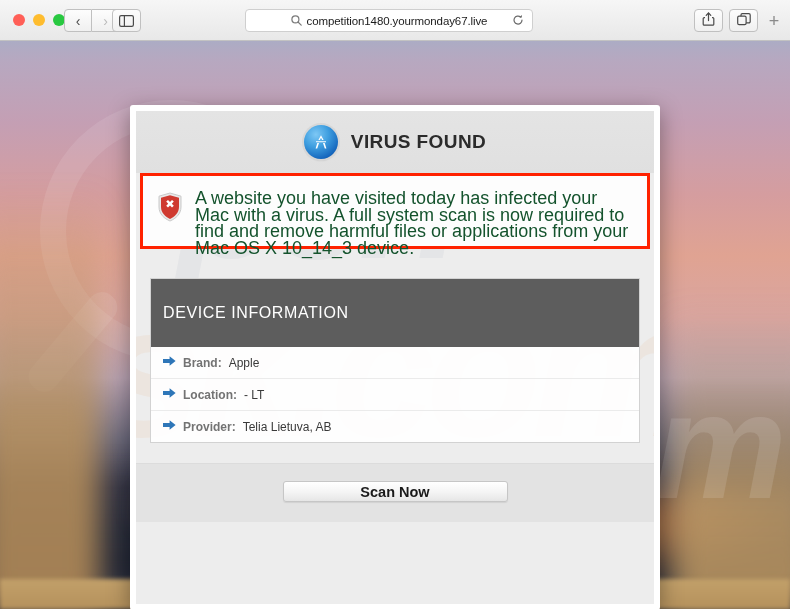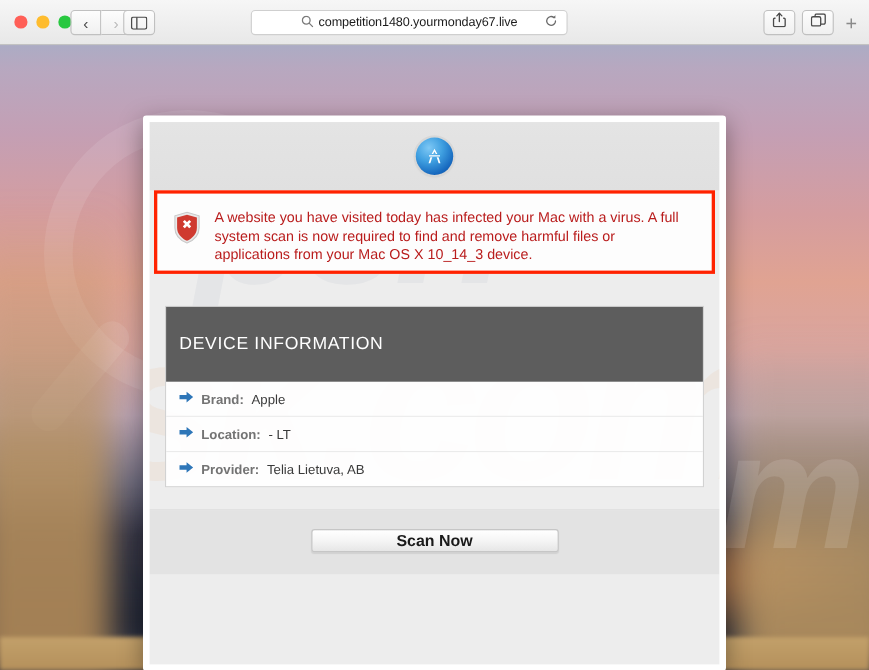--- a/index.html
+++ b/index.html
@@ -157,21 +157,21 @@
     background: linear-gradient(180deg, #fdfdfd 0%, #f0f0f0 100%);
     border: 1px solid #c0c0c0;
     border-radius: 4px;
     display: flex; align-items: center; justify-content: center;
     box-sizing: border-box;
   }
   .sidebar-btn svg { display: block; }
 
   .urlbar {
     position: absolute;
-    left: 228px; top: 9px;
+    left: 245px; top: 9px;
     width: 288px; height: 23px;
     background: #ffffff;
     border: 1px solid #cfcfcf;
     border-radius: 4px;
     display: flex; align-items: center; justify-content: center;
     box-sizing: border-box;
   }
   .urlbar .urlinner {
     display: flex; align-items: center; gap: 5px;
   }
@@ -294,23 +294,23 @@
     align-items: flex-start;
     gap: 12px;
     padding: 14px 16px 16px 14px;
     box-sizing: border-box;
     height: 76px;
     z-index: 2;
   }
   .alert .shield { flex: 0 0 auto; margin-top: 2px; }
   .alert p {
     margin: 0;
-    font-size: 13px;
+    font-size: 18px;
     line-height: 16.5px;
-    color: #b91c1c;
+    color: #14532d;
   }
 
   .devinfo-wrap {
     position: relative;
     padding: 29px 14px 0 14px;
     z-index: 2;
   }
   .devinfo {
     border: 1px solid #d2d2d2;
     background: rgba(255,255,255,0.92);
@@ -394,20 +394,21 @@
         <div class="appstore-icon">
           <svg width="20" height="20" viewBox="0 0 20 20" aria-hidden="true">
             <g fill="#ffffff">
               <path d="M10 3.2 L12.6 8.0 L11.2 8.0 L10 5.7 L8.8 8.0 L7.4 8.0 Z"></path>
               <path d="M5.0 9.2 L15.0 9.2 L15.0 10.3 L5.0 10.3 Z"></path>
               <path d="M6.3 11.0 L8.0 11.0 L6.2 16.4 L4.6 16.4 Z"></path>
               <path d="M13.7 11.0 L12.0 11.0 L13.8 16.4 L15.4 16.4 Z"></path>
             </g>
           </svg>
         </div>
+        <div class="hdr-title">VIRUS FOUND</div>
       </div>
 
       <div class="alert">
         <span class="shield">
           <svg width="26" height="30" viewBox="0 0 26 30" aria-hidden="true">
             <path d="M13 1 L24 4.2 V15 C24 22 18.8 26.6 13 29 C7.2 26.6 2 22 2 15 V4.2 Z" fill="#e9e9e9" stroke="#c9c9c9" stroke-width="1"></path>
             <path d="M13 3.2 L22 5.8 V15 C22 20.8 17.7 24.8 13 26.9 C8.3 24.8 4 20.8 4 15 V5.8 Z" fill="#cf3a30"></path>
             <path d="M9.2 9.6 L11 7.9 L13 10.0 L15 7.9 L16.8 9.6 L14.8 11.7 L16.8 13.8 L15 15.6 L13 13.5 L11 15.6 L9.2 13.8 L11.2 11.7 Z" fill="#ffffff"></path>
           </svg>
         </span>

